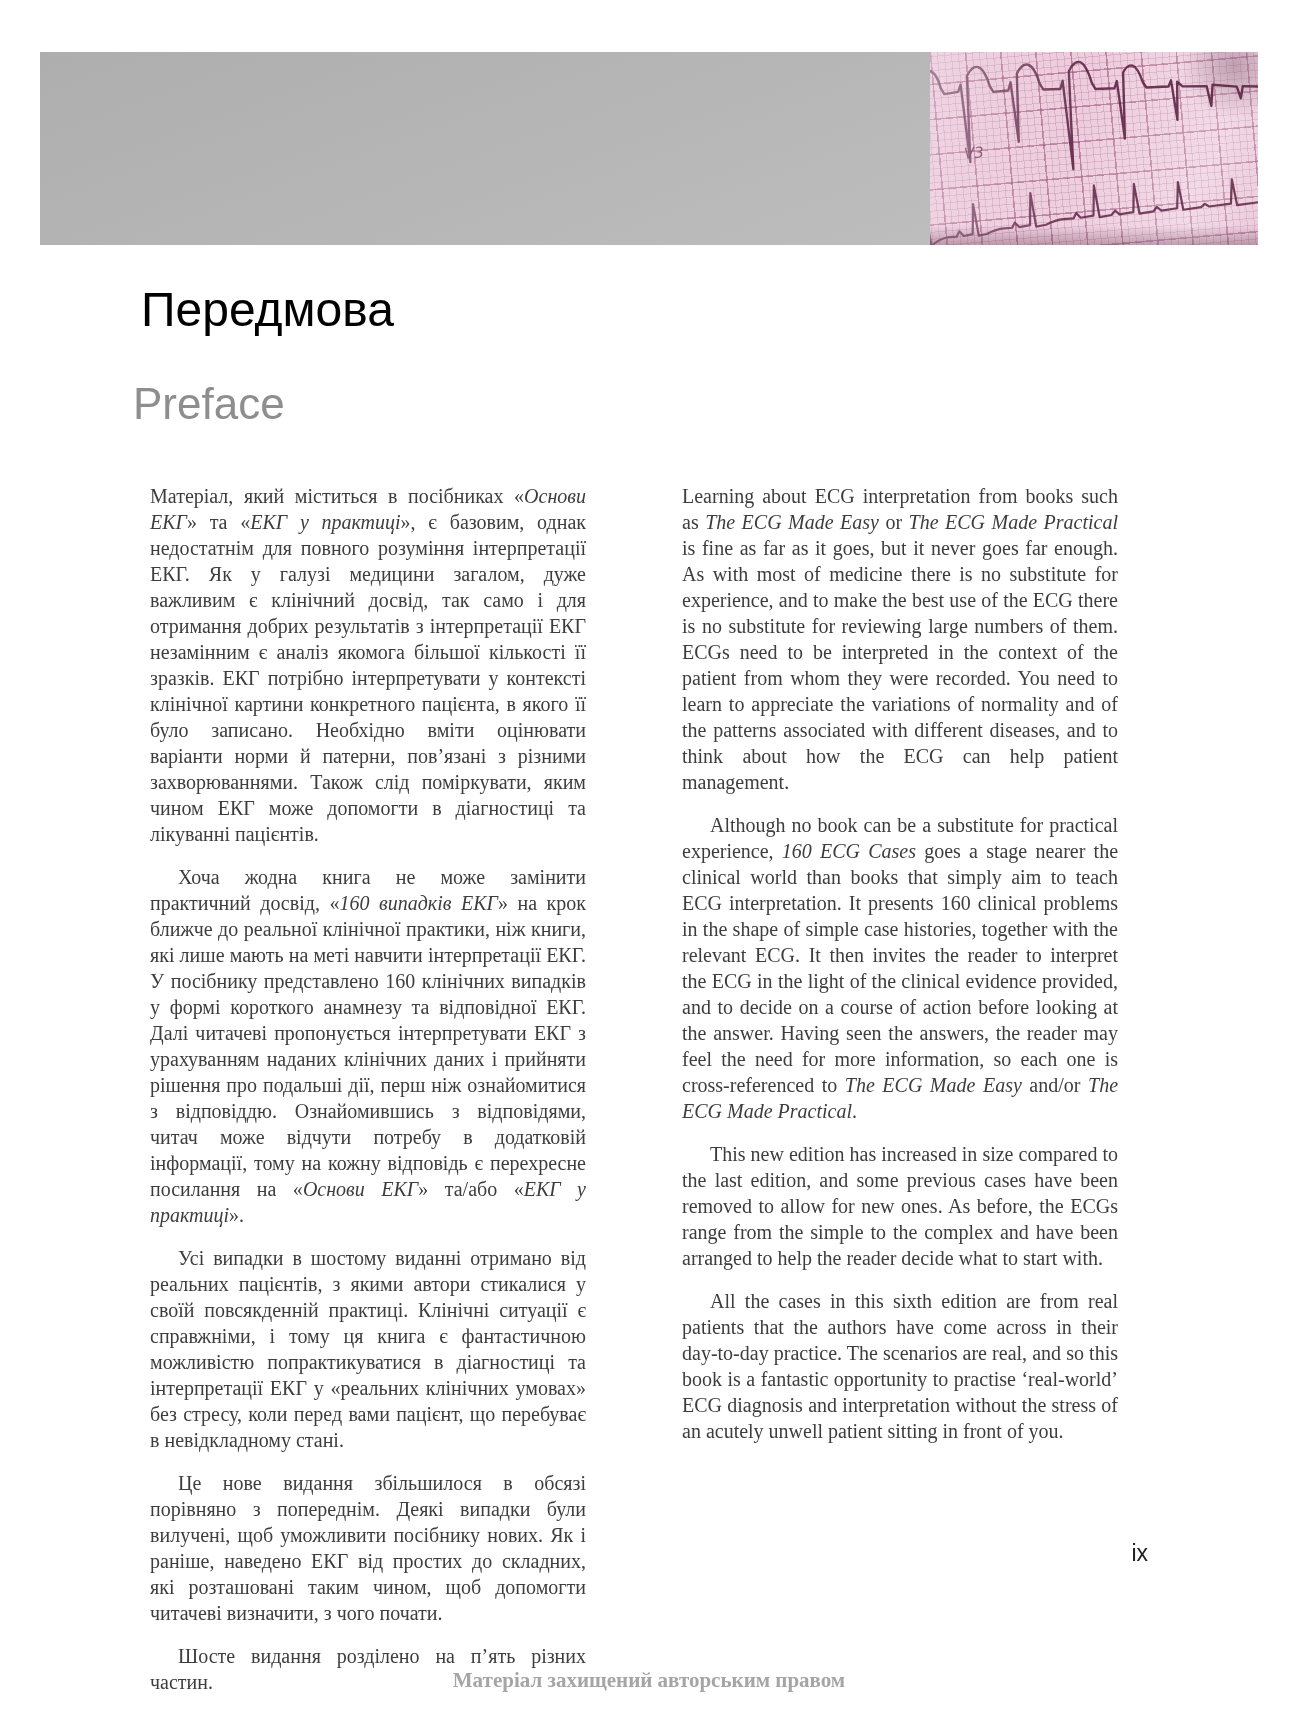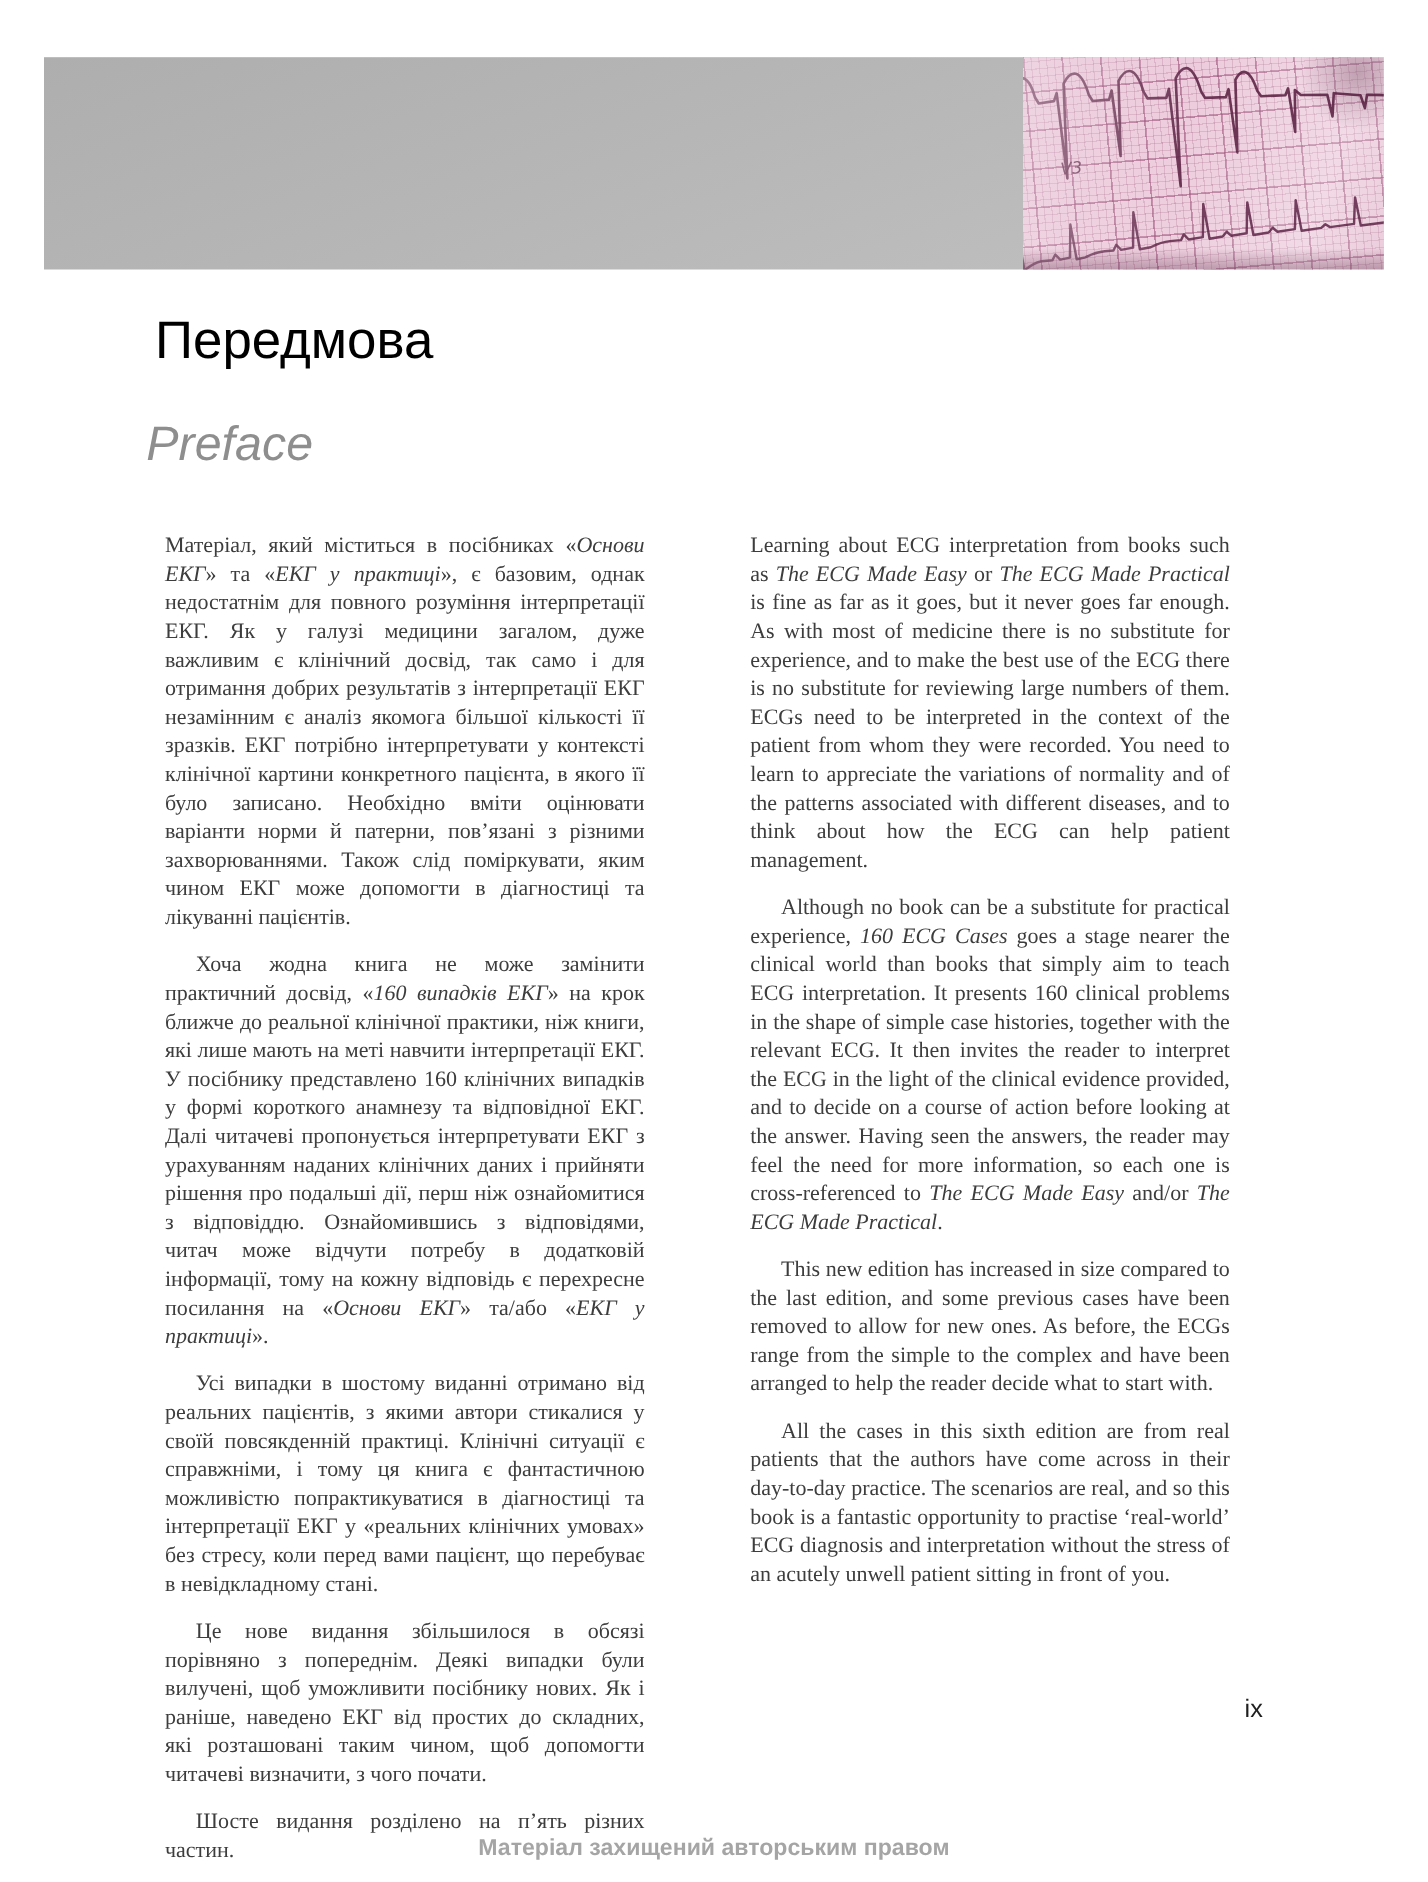--- a/index.html
+++ b/index.html
@@ -103,21 +103,20 @@
   .title-en {
     position: absolute;
     left: 133px;
     top: 380px;
     margin: 0;
     font-family: "Liberation Sans", sans-serif;
     font-weight: 300;
     font-size: 44px;
     line-height: 1.1;
     color: #8e8e8e;
-    font-style: italic;
   }
   
   .columns {
     position: absolute;
     left: 133px;
     top: 466px;
     width: 1002px;
     display: flex;
     gap: 62px;
   }
@@ -148,21 +147,21 @@
     font-weight: normal;
     font-size: 23px;
     color: #1f1f1f;
   }
   .copyright {
     position: absolute;
     left: 0;
     top: 1668px;
     width: 100%;
     text-align: center;
-    font-family: Liberation Sans, sans-serif;
+    font-family: Liberation Serif, serif;
     font-weight: bold;
     font-size: 21px;
     color: #a5a5a5;
   }
 </style>
 </head>
 <body>
 
 <div class="page">
 

